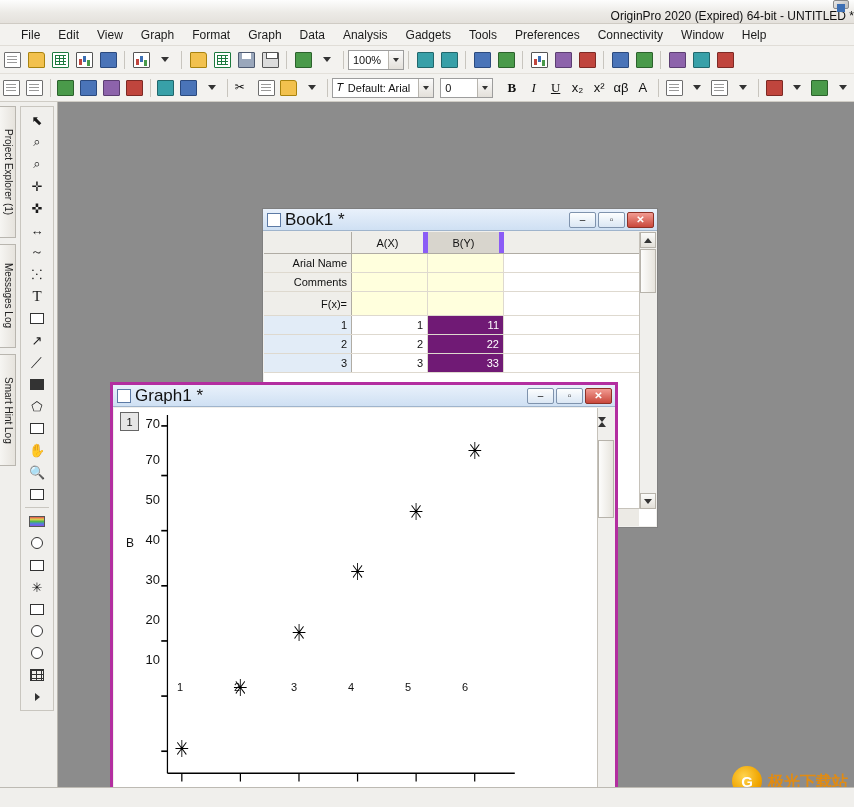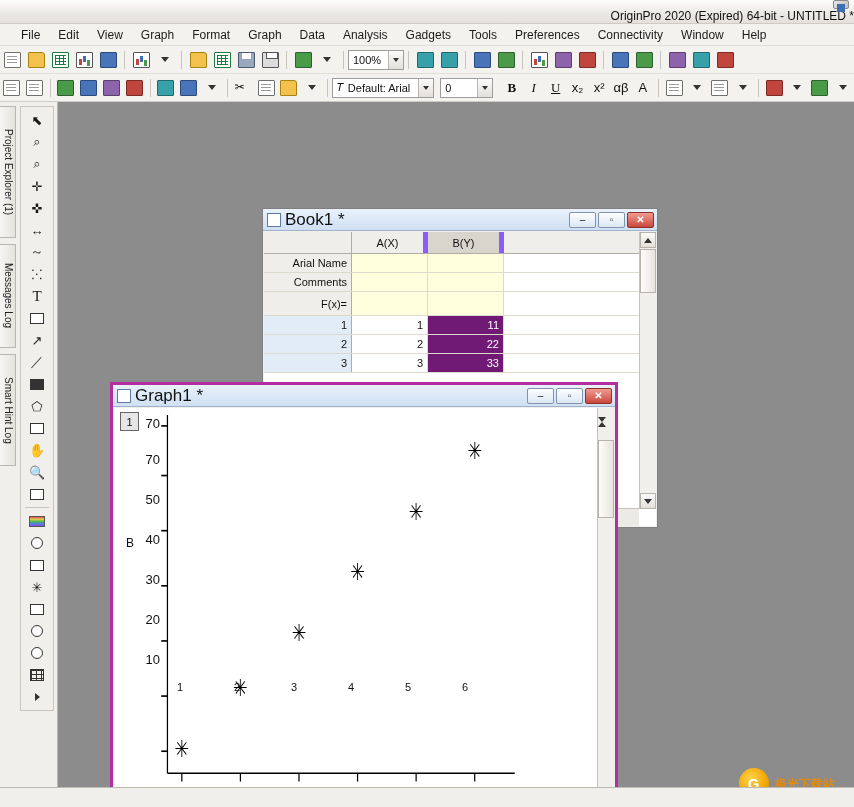--- a/index.html
+++ b/index.html
@@ -261,21 +261,21 @@
   
   .watermark {
     position:absolute; right:6px; bottom:4px; display:flex; align-items:center; gap:6px;
   }
   .watermark .wm-logo {
     width:30px;height:30px;border-radius:50%;
     background: radial-gradient(circle at 40% 35%, #ffd34d, #f0a500 60%, #e07b00);
     display:flex;align-items:center;justify-content:center;color:#fff;font-weight:bold;font-size:15px;
   }
   .watermark .wm-text { line-height:1.05; }
-  .watermark .wm-title { font-size:12px; color:#e08b13; font-weight:bold;margin-top:14px; }
+  .watermark .wm-title { font-size:16px; color:#e08b13; font-weight:bold;margin-top:14px; }
   .watermark .wm-sub { font-size:12px; color:#e08b13; }
 
   .statusbar {
     position:absolute; left:0; bottom:0; width:854px; height:20px;
     background:#f0efec; border-top:1px solid #bdbab3;
   }
 </style>
 </head>
 <body>
 

